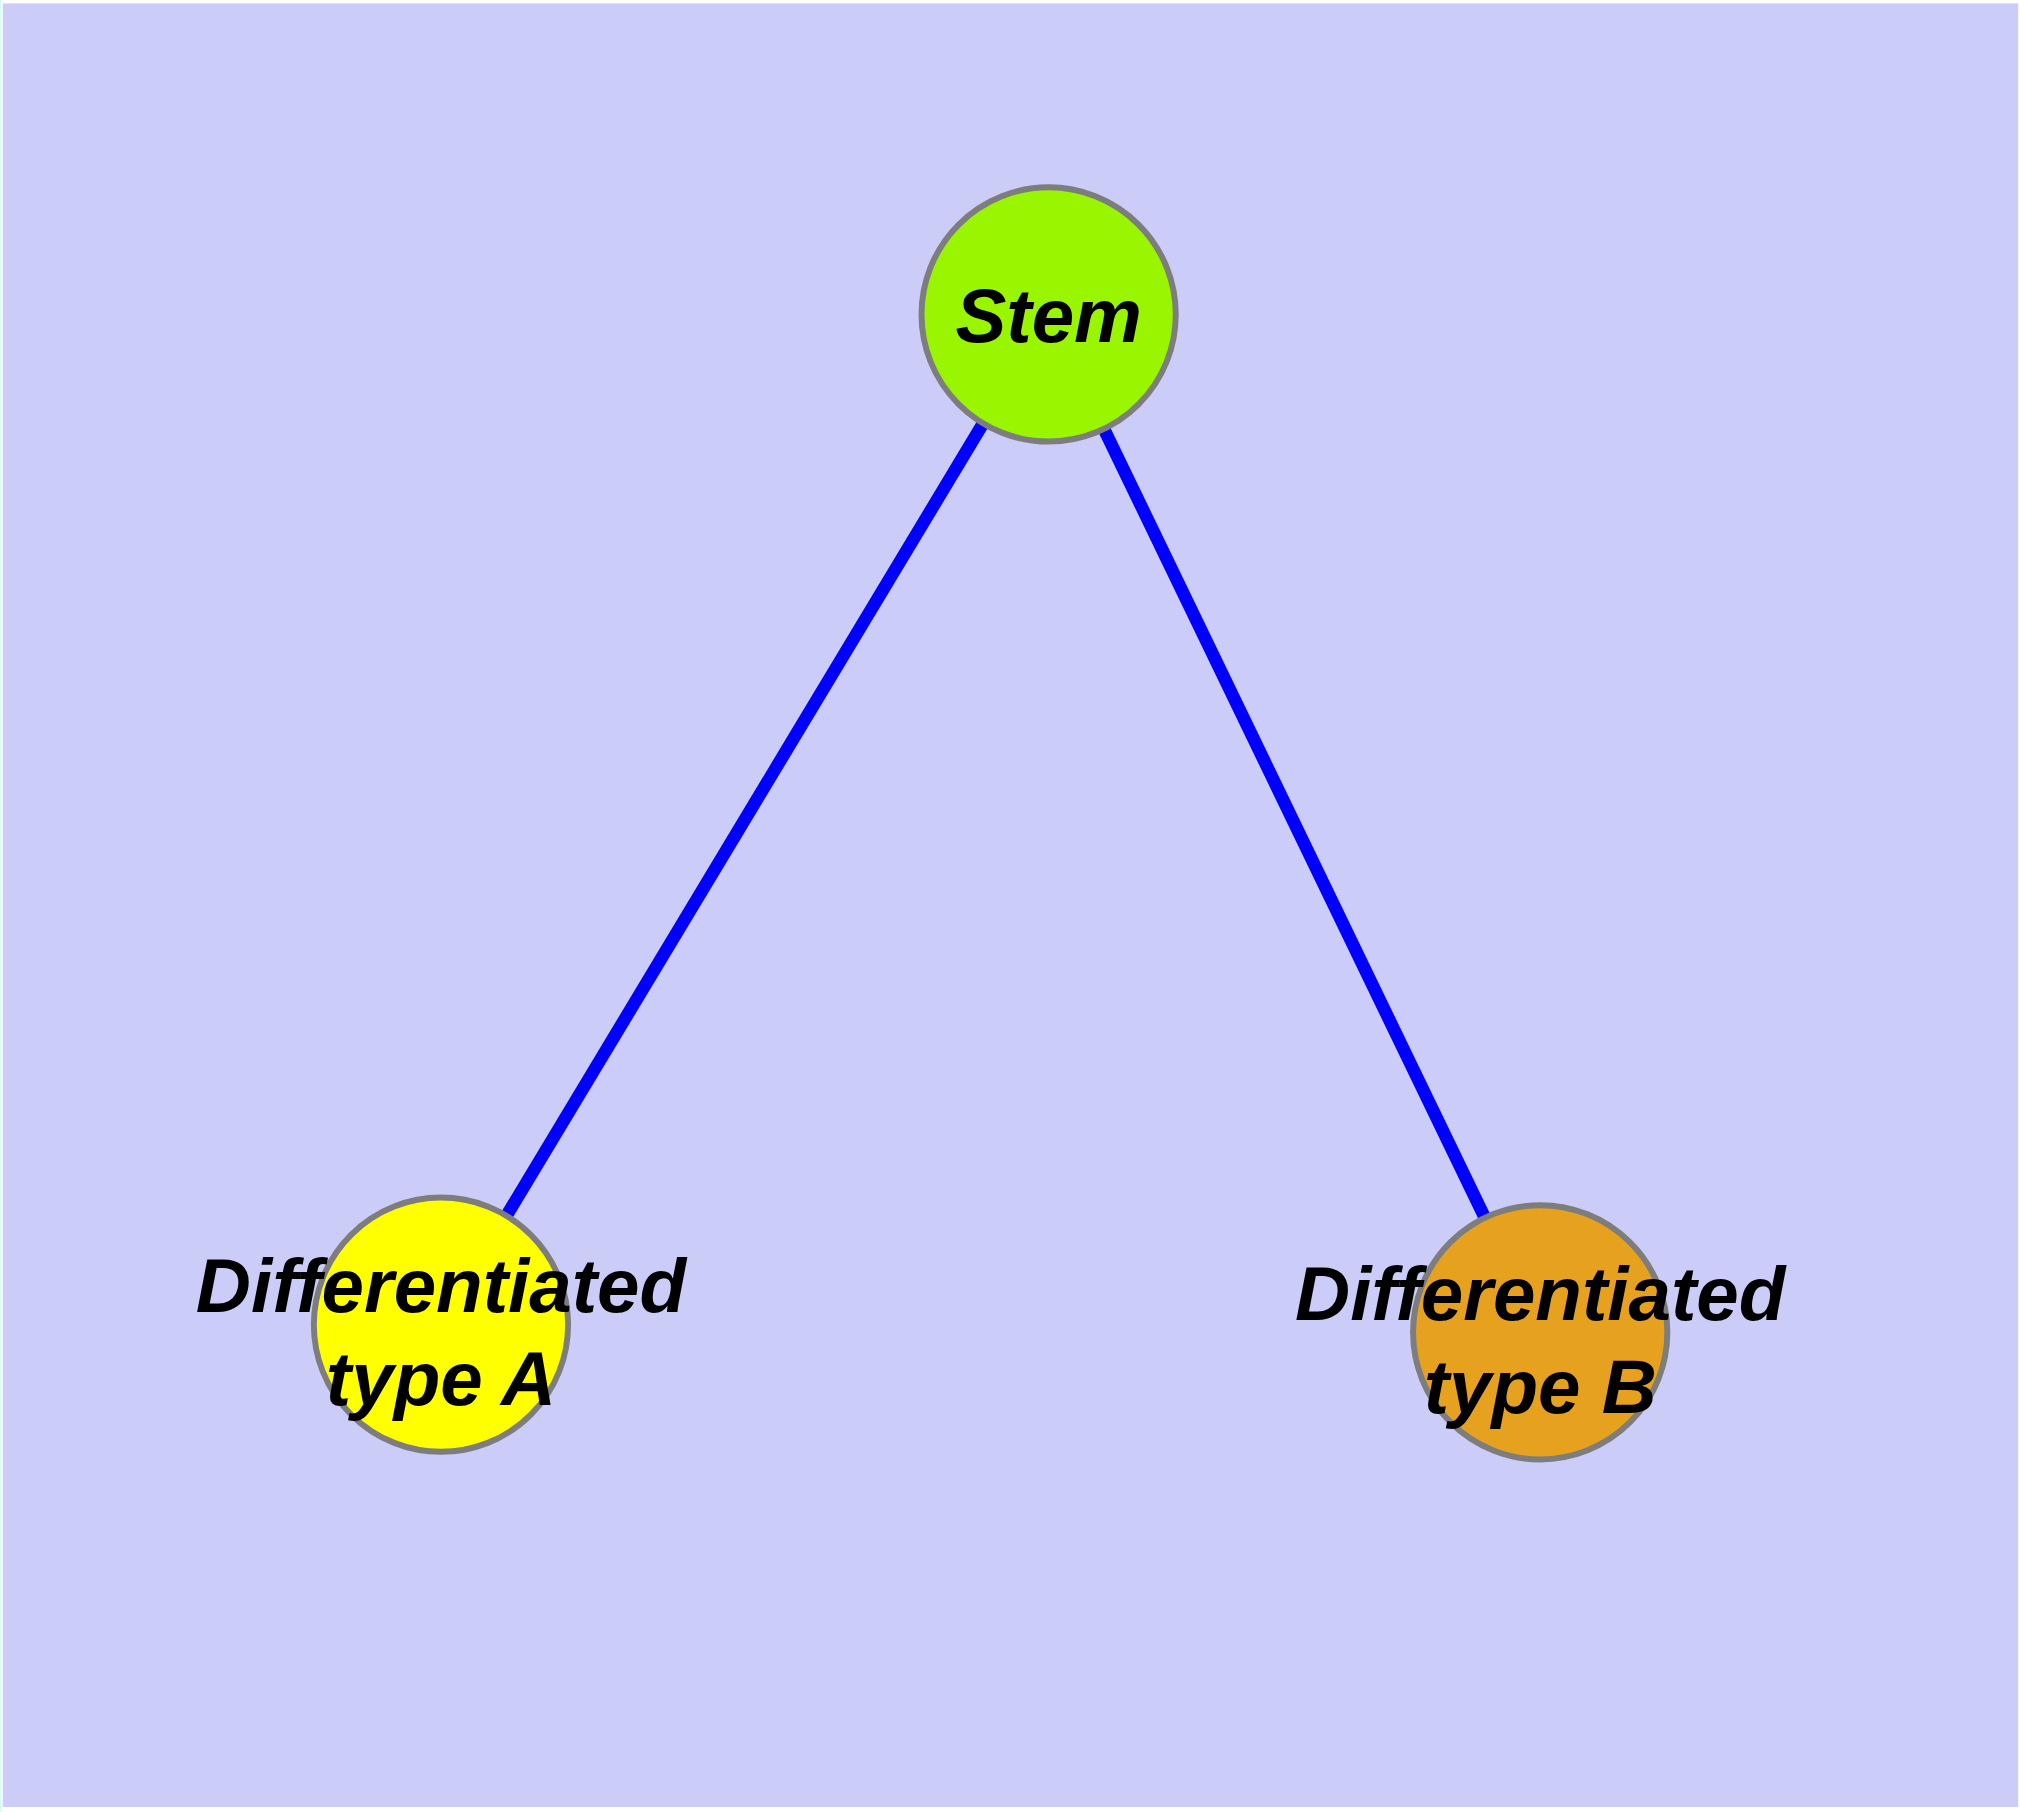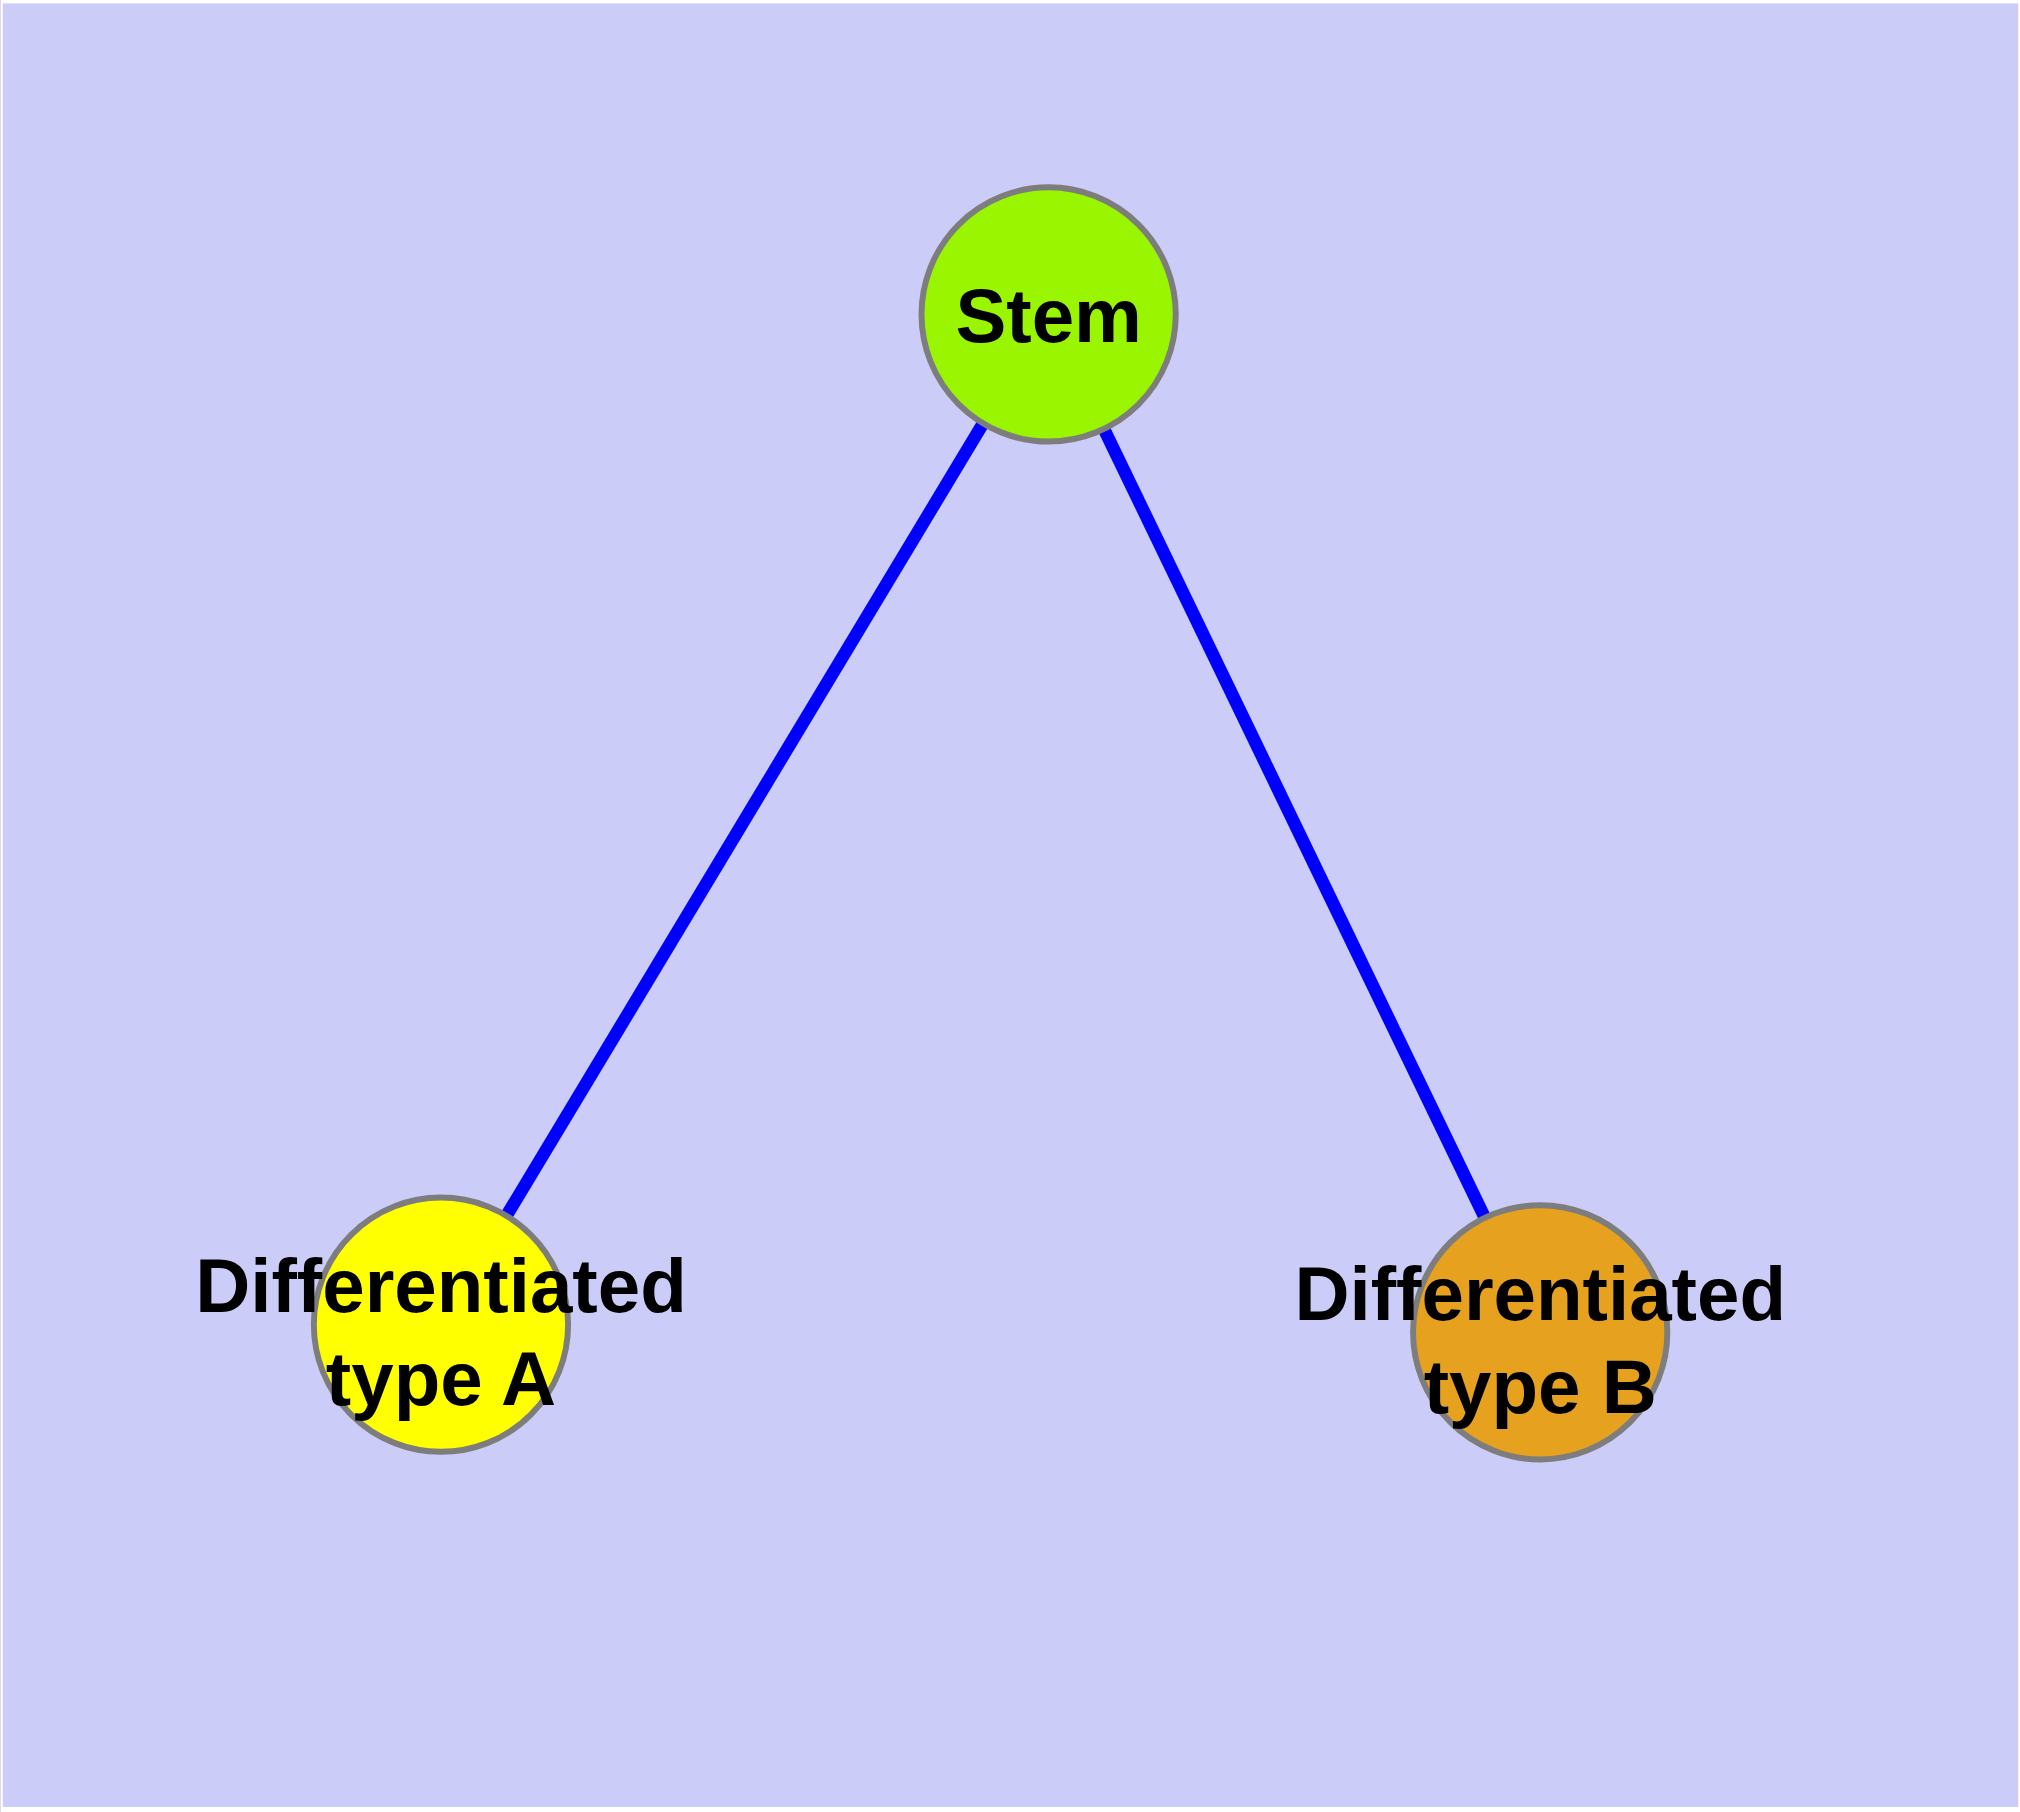--- a/index.html
+++ b/index.html
@@ -4,21 +4,22 @@
 <style>
   html, body {
     margin: 0;
     padding: 0;
     background: #ffffff;
   }
   .stage {
     position: relative;
     width: 1769px;
     height: 1812px;
-    background: #8b5cf6;
+    background: #5eead4;
+    font-style: italic;
   }
   svg.graph {
     display: block;
     width: 2021px;
     height: 1812px;
   }
   .edge-line {
     fill: none;
     stroke-linecap: butt;
   }

